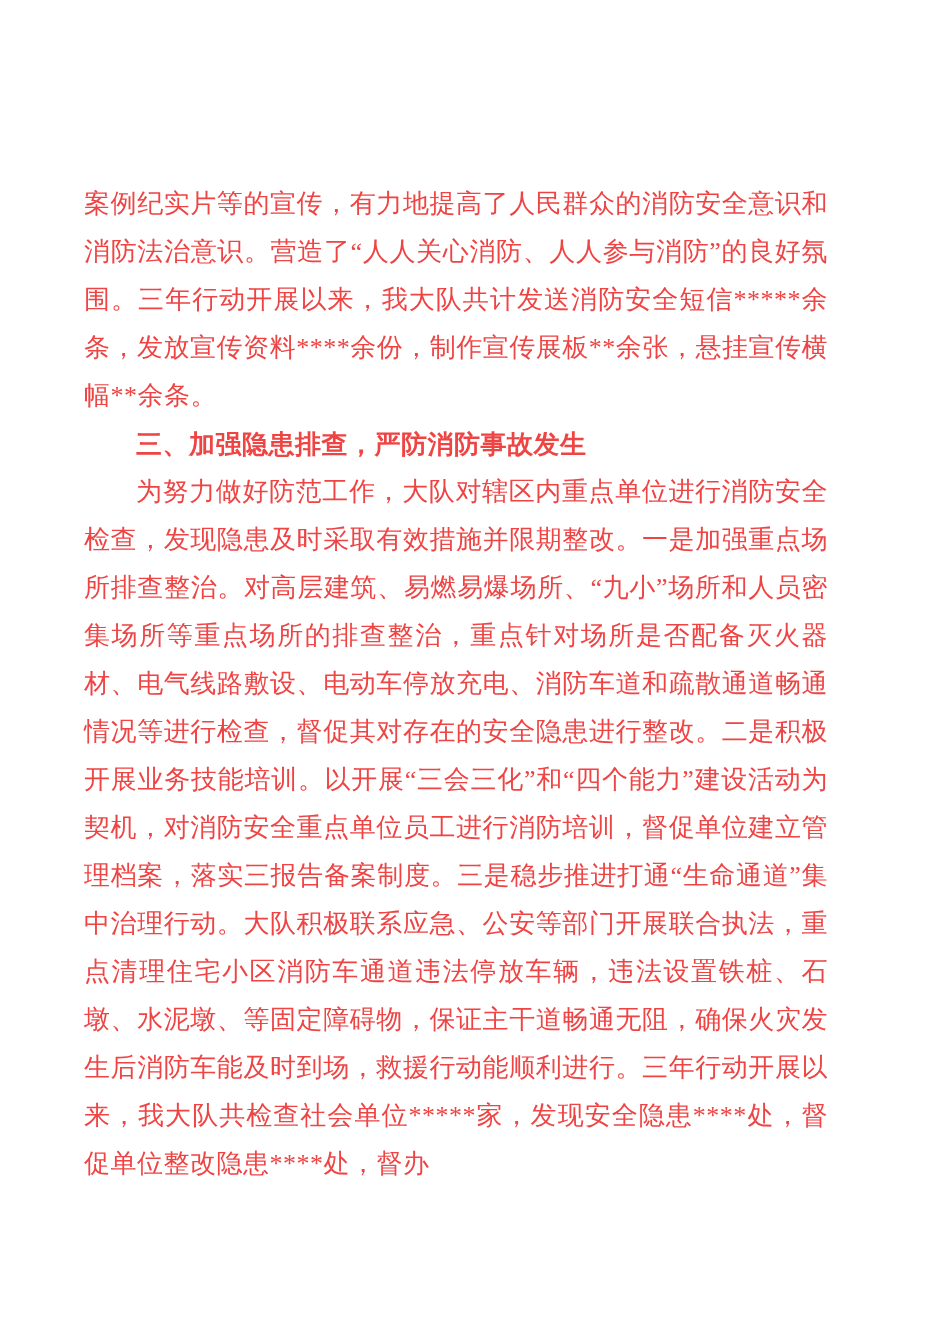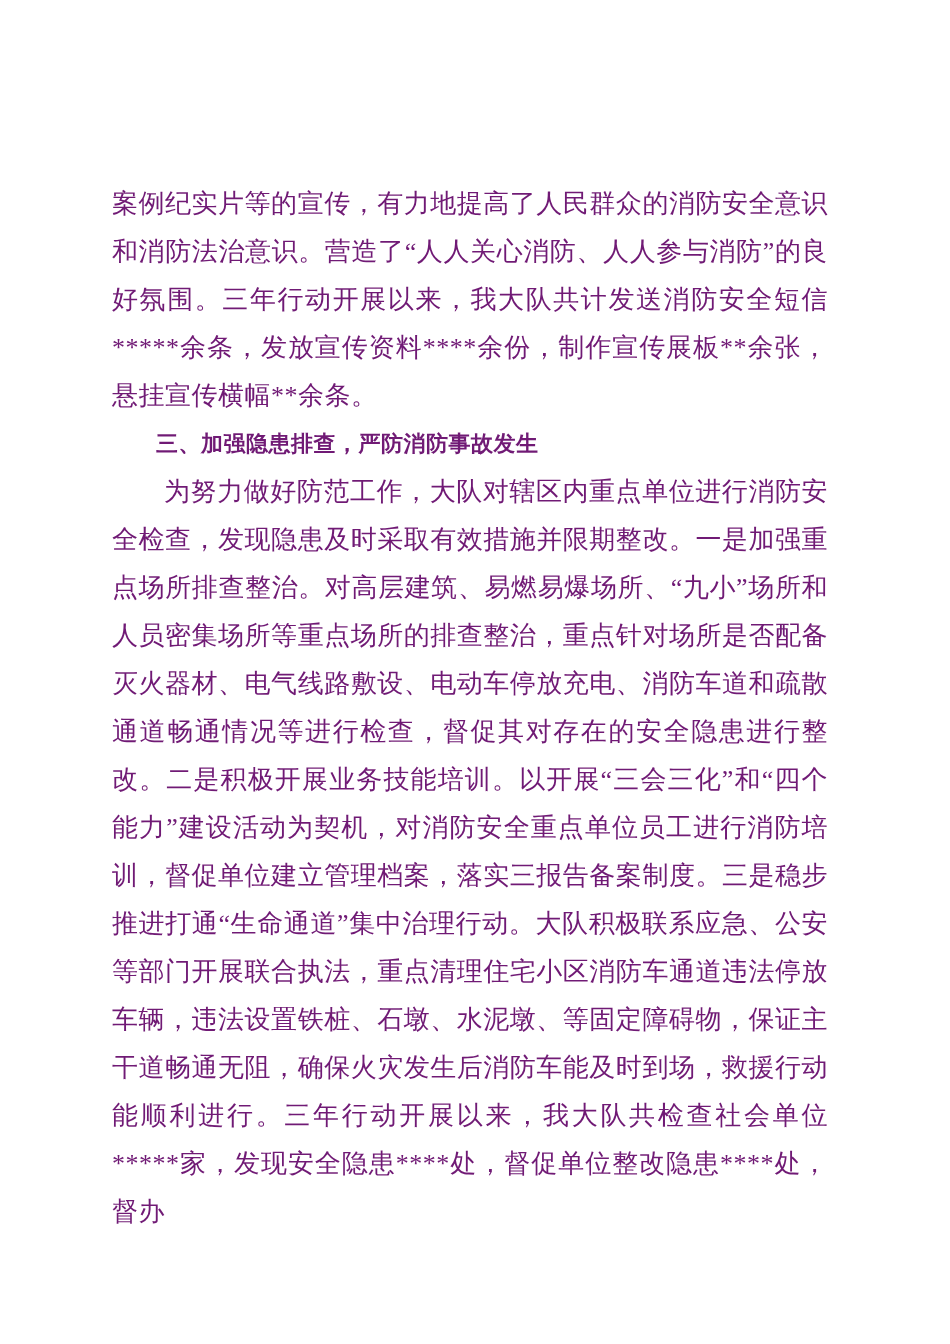--- a/index.html
+++ b/index.html
@@ -9,41 +9,41 @@
   body {
     width: 950px;
     height: 1344px;
     background: #ffffff;
     overflow: hidden;
   }
   .page {
     box-sizing: border-box;
     width: 950px;
     height: 1344px;
-    padding: 180px 122px 0 112px;
-    color: #701a75;
+    padding: 180px 122px 0 84px;
+    color: #ef4444;
     font-family: "Liberation Serif", "DejaVu Serif", serif;
     font-size: 26px;
     line-height: 48px;
   }
   .para {
     margin: 0;
     text-align: justify;
     letter-spacing: 0.5px;
   }
   .para.indent {
     text-indent: 2em;
   }
   .heading {
     margin: 0;
     text-indent: 2em;
     text-align: justify;
     font-weight: bold;
     font-family: "Liberation Sans", "DejaVu Sans", sans-serif;
-    font-size: 22px;
+    font-size: 26px;
     line-height: 48px;
     letter-spacing: 0.5px;
   }
 </style>
 </head>
 <body>
 
 <div class="page">
   <p class="para">案例纪实片等的宣传，有力地提高了人民群众的消防安全意识和消防法治意识。营造了“人人关心消防、人人参与消防”的良好氛围。三年行动开展以来，我大队共计发送消防安全短信*****余条，发放宣传资料****余份，制作宣传展板**余张，悬挂宣传横幅**余条。</p>
   <p class="heading">三、加强隐患排查，严防消防事故发生</p>

